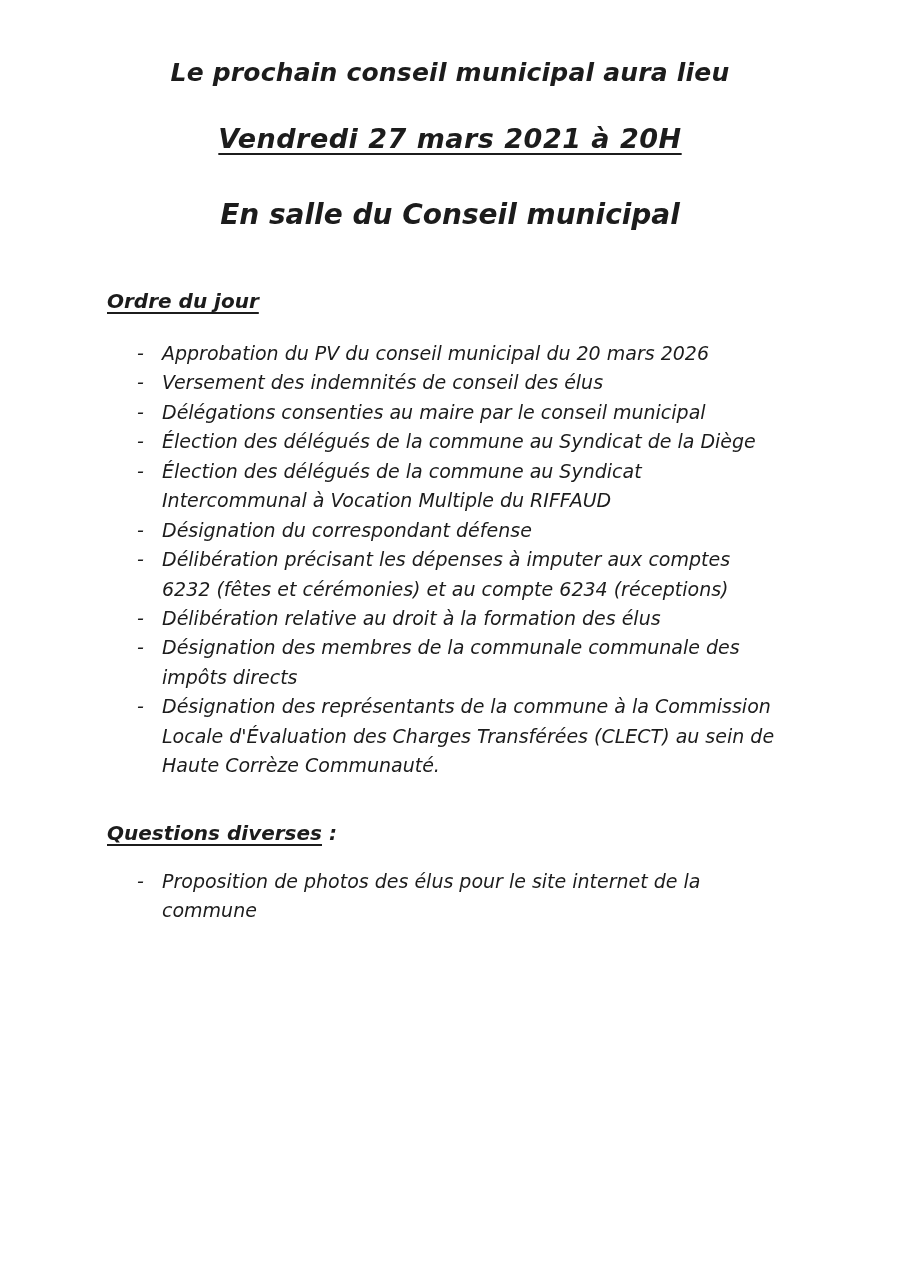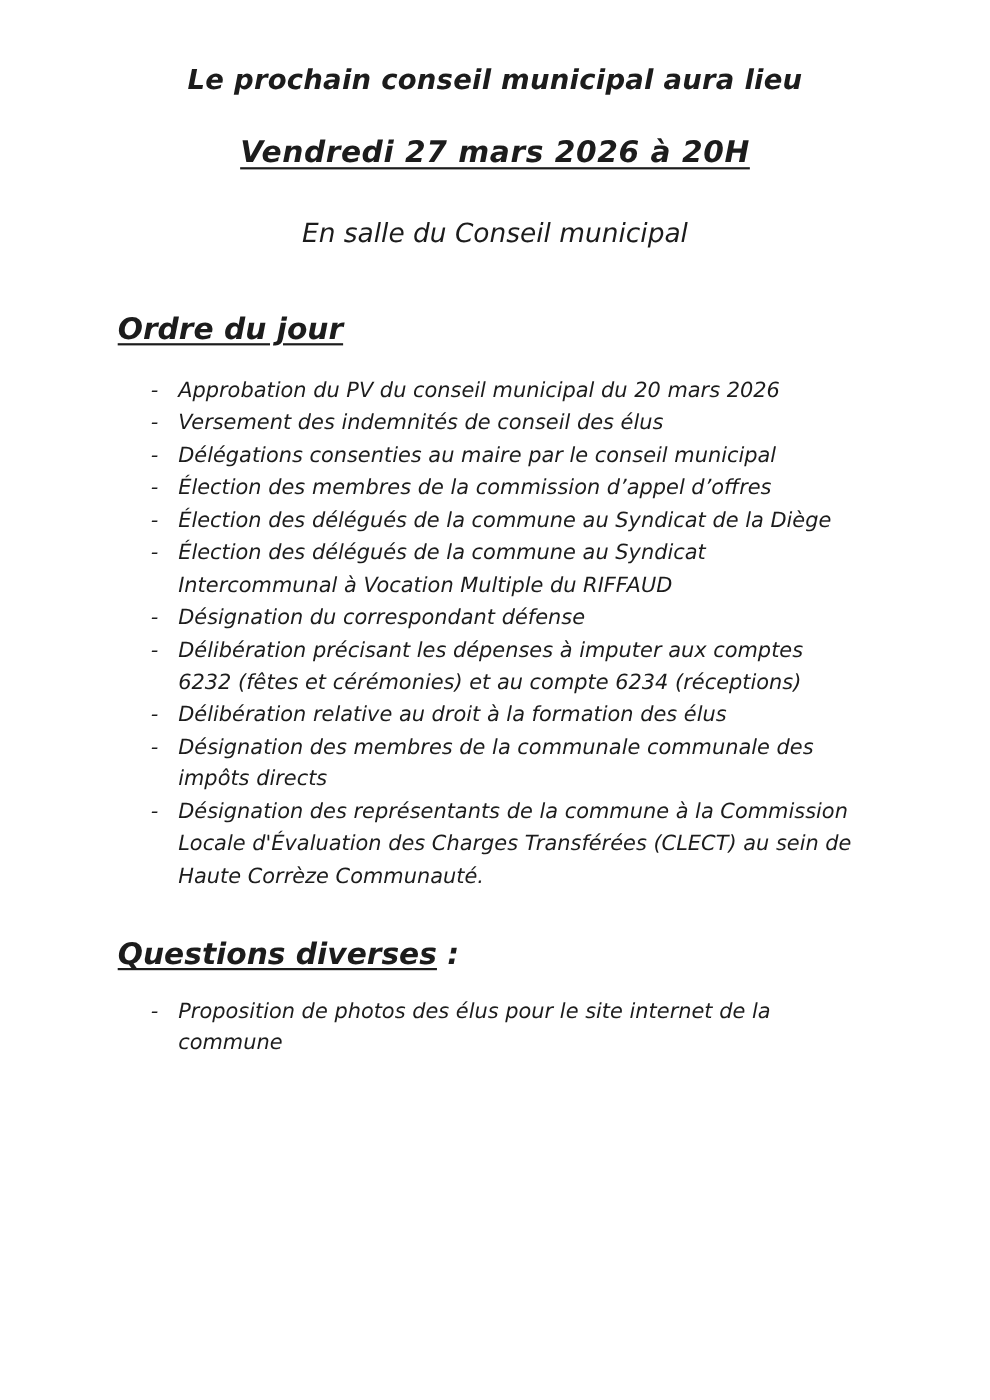--- a/index.html
+++ b/index.html
@@ -34,26 +34,26 @@
     font-size: 27px;
     font-weight: bold;
     margin: 0 0 44px 0;
     letter-spacing: 0.5px;
   }
   .title-2 .u {
     text-decoration: underline;
     text-underline-offset: 5px;
   }
   .title-3 {
-    font-size: 24px;
-    font-weight: normal;
+    font-size: 28px;
+    font-weight: bold;
     margin: 0 0 58px 0;
   }
   .section-heading {
-    font-size: 27px;
+    font-size: 20px;
     font-weight: bold;
     margin: 12px 0 26px 0;
   }
   .section-heading .u {
     text-decoration: underline;
     text-underline-offset: 4px;
   }
   ul.agenda-list {
     list-style: none;
     margin: 0 0 0 28px;
@@ -84,36 +84,35 @@
     font-weight: bold;
   }
 </style>
 </head>
 <body>
 
 <div class="page">
 
   <div class="title-block">
     <p class="title-1">Le prochain conseil municipal aura lieu</p>
-    <p class="title-2"><span class="u">Vendredi 27 mars 2026 à 20H</span></p>
+    <p class="title-2"><span class="u">Vendredi 27 mars 2021 à 20H</span></p>
     <p class="title-3">En salle du Conseil municipal</p>
   </div>
 
   <p class="section-heading"><span class="u">Ordre du jour</span></p>
 
   <ul class="agenda-list">
 
       <li>Approbation du PV du conseil municipal du 20 mars 2026</li>
 
       <li>Versement des indemnités de conseil des élus</li>
 
       <li>Délégations consenties au maire par le conseil municipal</li>
 
 
-      <li>Élection des membres de la commission d’appel d’offres</li>
 
       <li>Élection des délégués de la commune au Syndicat de la Diège</li>
 
       <li>Élection des délégués de la commune au Syndicat Intercommunal à Vocation Multiple du RIFFAUD</li>
 
       <li>Désignation du correspondant défense</li>
 
       <li>Délibération précisant les dépenses à imputer aux comptes 6232 (fêtes et cérémonies) et au compte 6234 (réceptions)</li>
 
       <li>Délibération relative au droit à la formation des élus</li>

